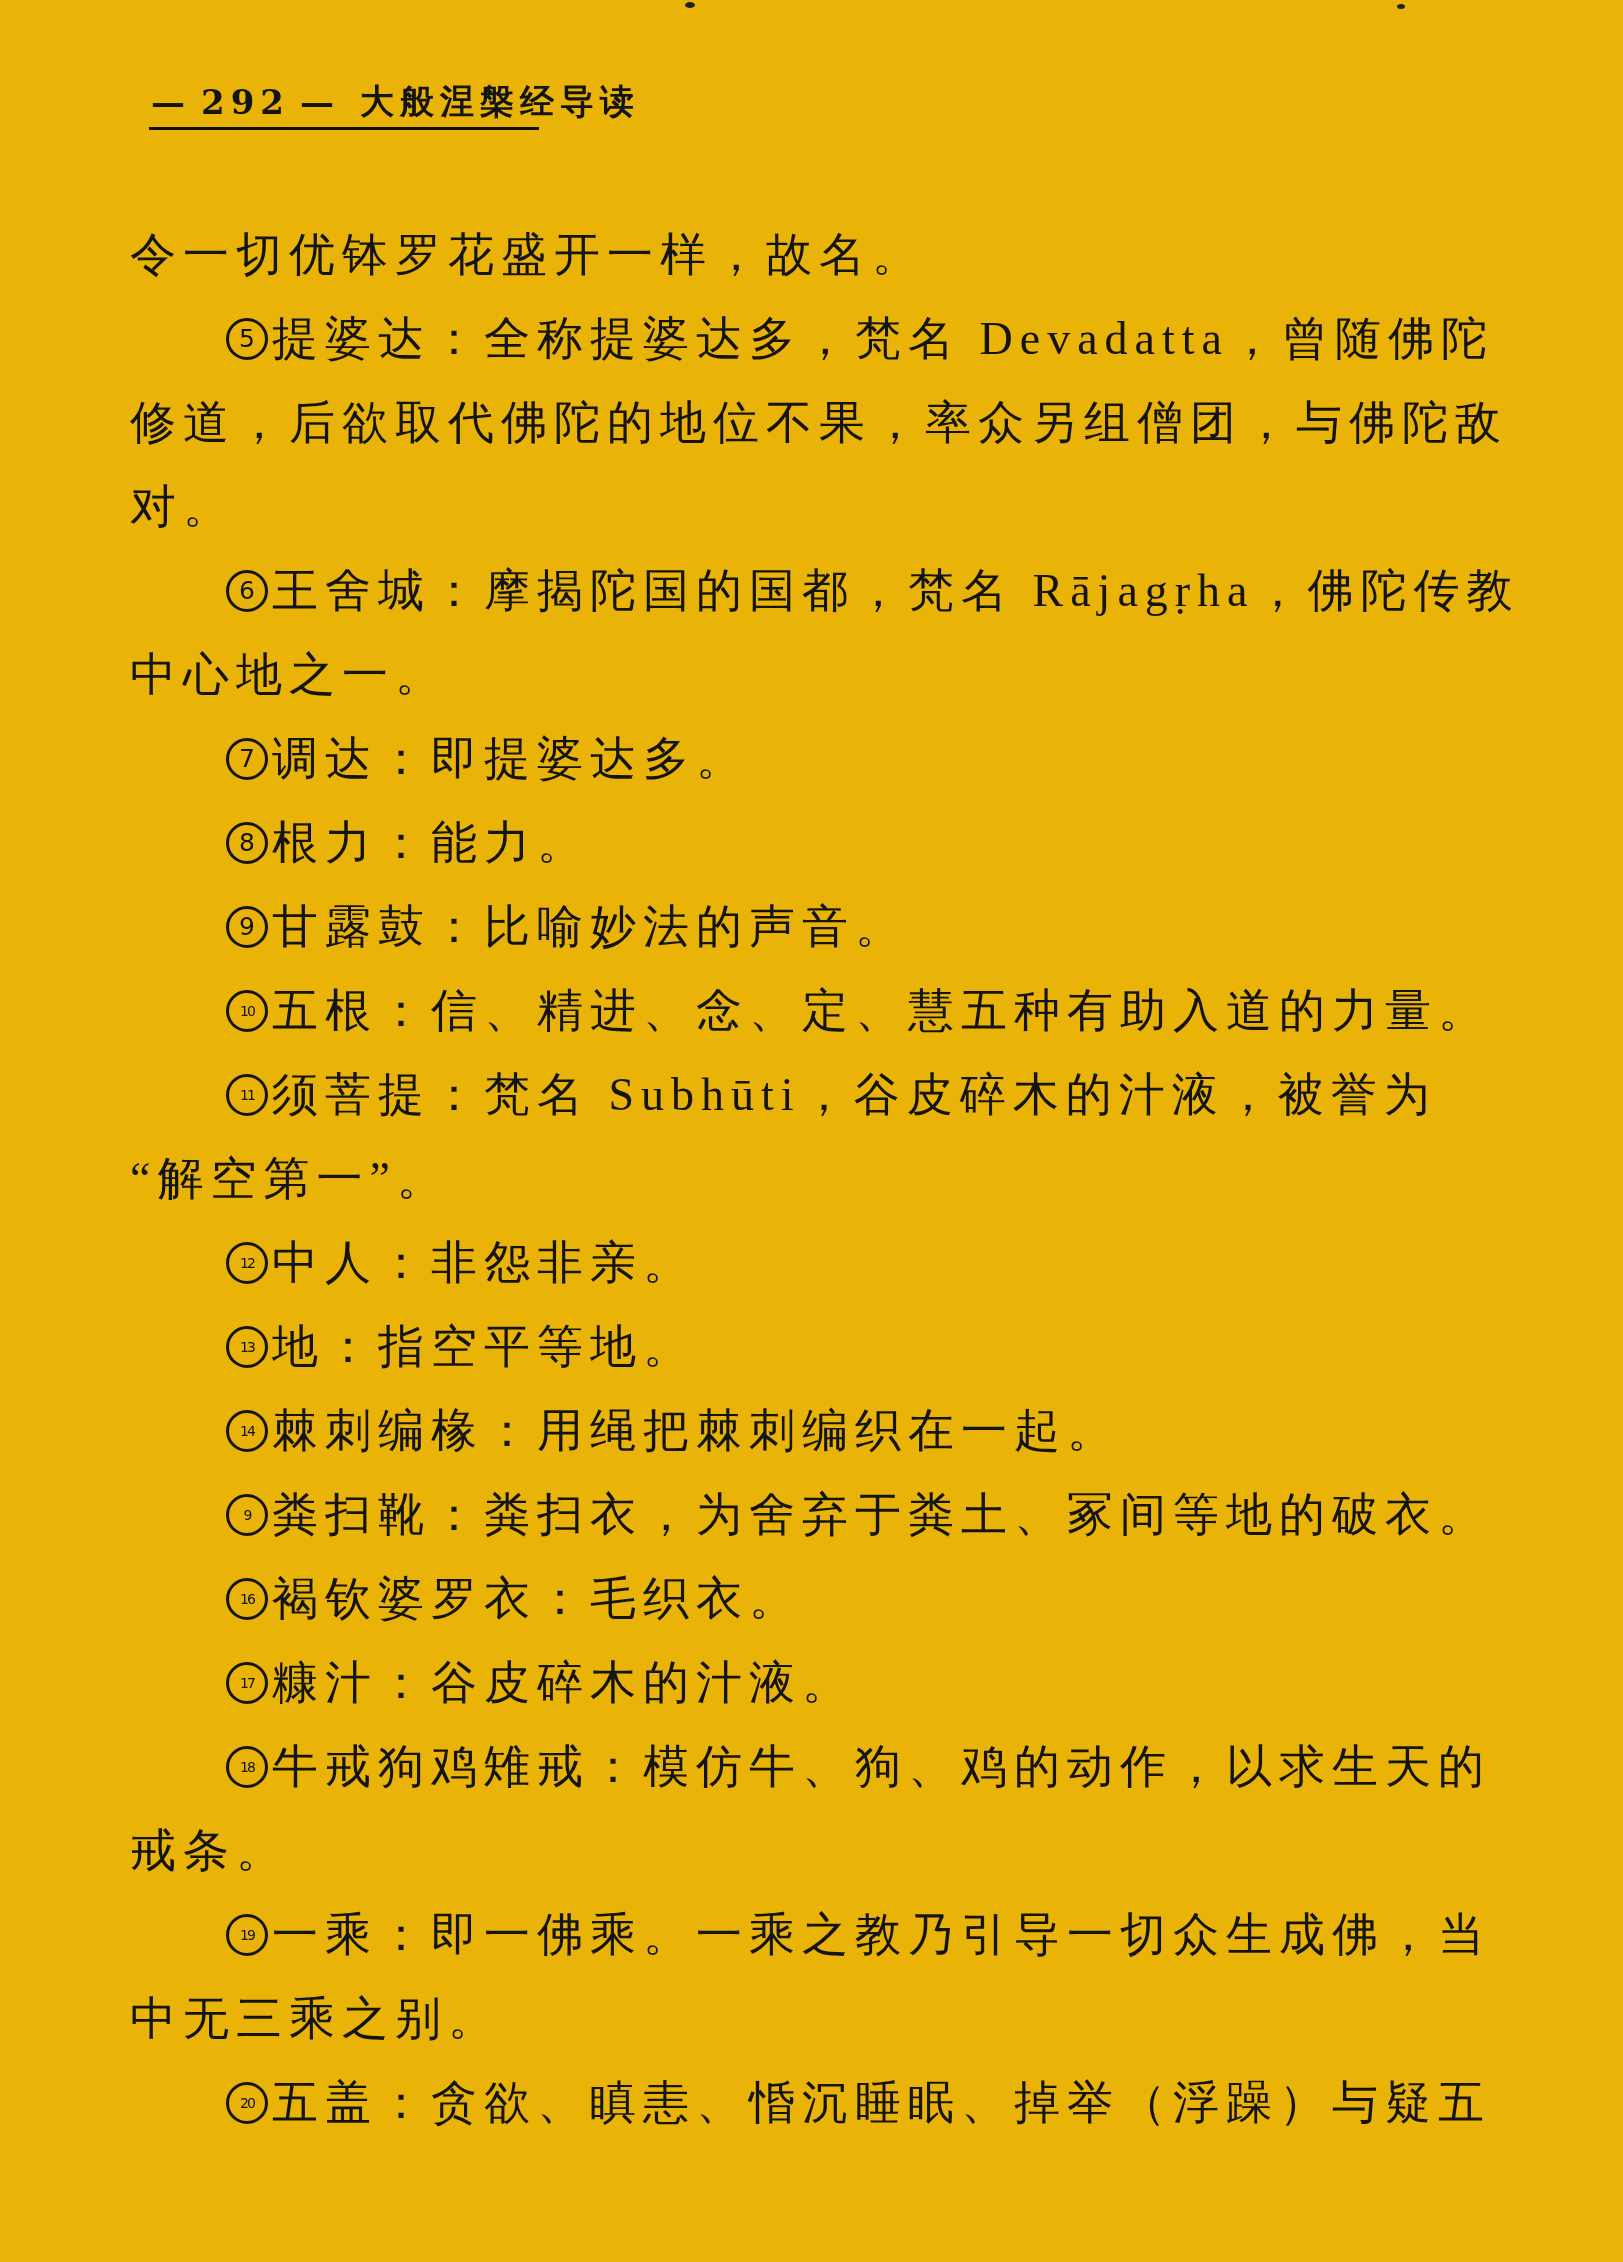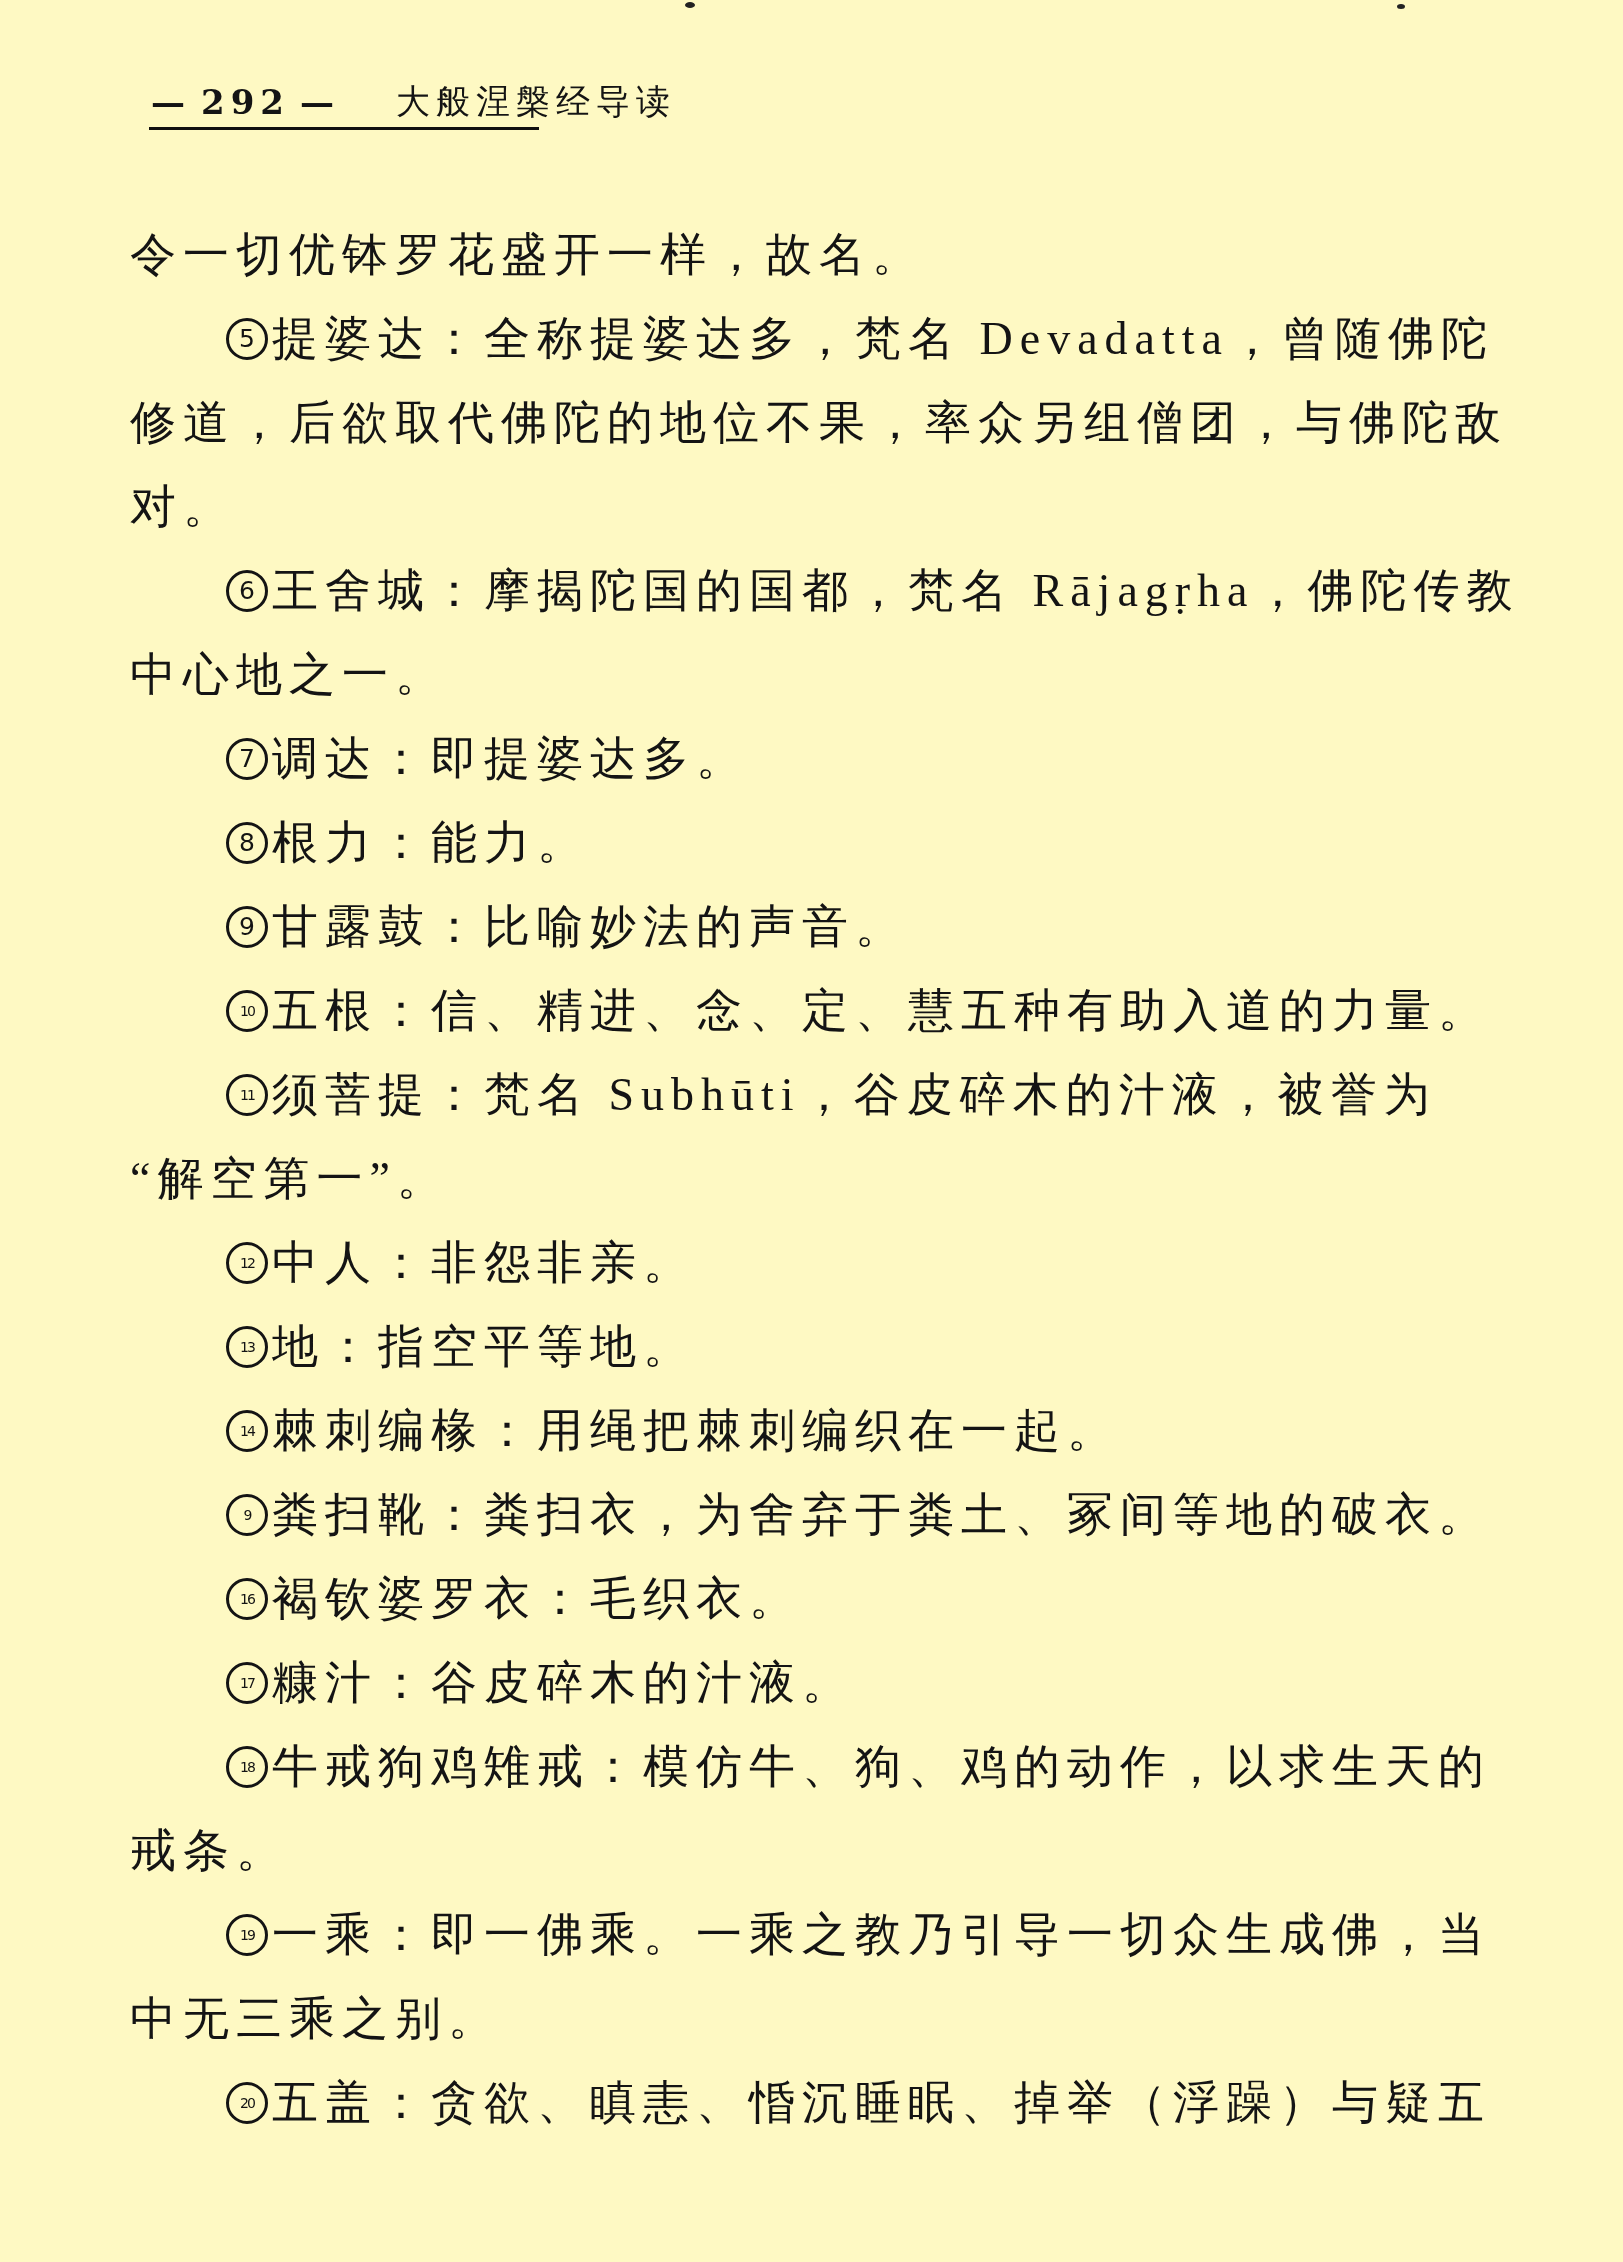--- a/index.html
+++ b/index.html
@@ -1,41 +1,41 @@
 <!DOCTYPE html>
 <html><head>
 <meta charset="utf-8">
 <style>
   html,body { margin:0; padding:0; background:#e8e8e8; }
   .page {
     position:relative;
     width:1624px; height:2263px;
-    background:#fef9c3;
+    background:#eab308;
     overflow:hidden;
     font-family:"Liberation Serif","DejaVu Serif",serif;
     color:#141414;
   }
   
   .header {
     position:absolute; left:151px; top:80px;
     height:44px;
     display:flex; align-items:center;
     white-space:nowrap;
     font-size:34px;
     font-weight:bold;
   }
   .header .page-marker {
     font-family:"DejaVu Serif","Liberation Serif",serif;
     letter-spacing:6px;
   }
   .header .pn { padding:0 10px; font-family:"DejaVu Serif",serif; }
   .header .title {
-    margin-left:56px;
+    margin-left:20px;
     letter-spacing:6px;
-    font-weight:normal;
+    font-weight:bold;
   }
   .header-rule {
     position:absolute; left:149px; top:127px;
     width:390px; height:3px;
     background:#101010;
   }
   
   .body {
     position:absolute; left:130px; top:213px;
     width:1345px;

